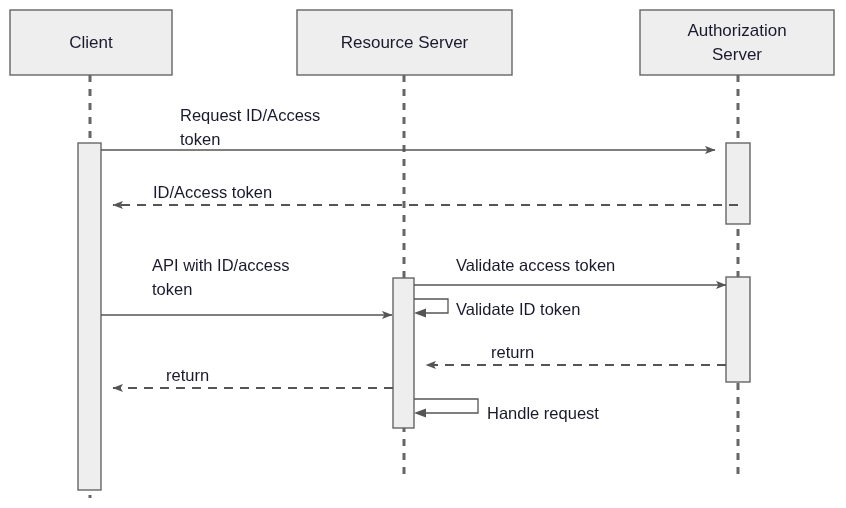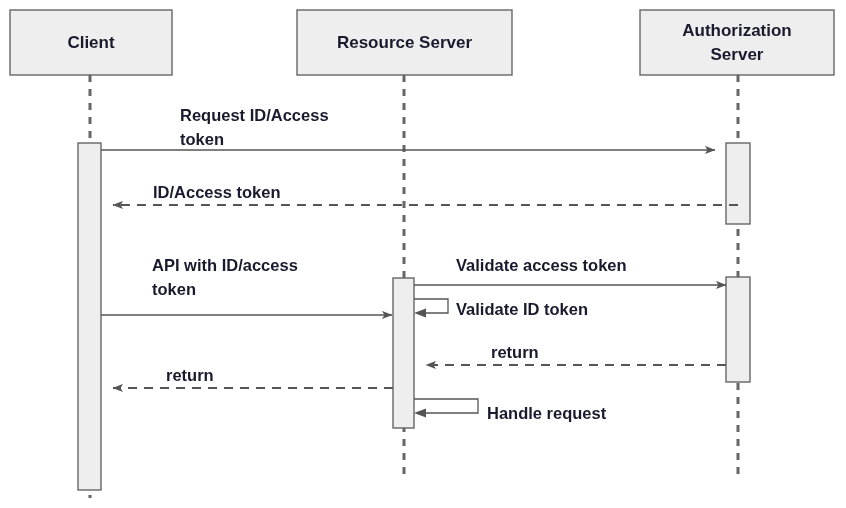--- a/index.html
+++ b/index.html
@@ -7,21 +7,20 @@
     padding: 0;
     background: #ffffff;
   }
   #canvas {
     position: relative;
     width: 846px;
     height: 508px;
     background: #ffffff;
     font-family: "Liberation Sans", sans-serif;
     overflow: hidden;
-    font-weight: bold;
   }
   svg.diagram {
     position: absolute;
     left: 0;
     top: 0;
     width: 846px;
     height: 508px;
   }
   .part-box {
     fill: #eeeeee;

